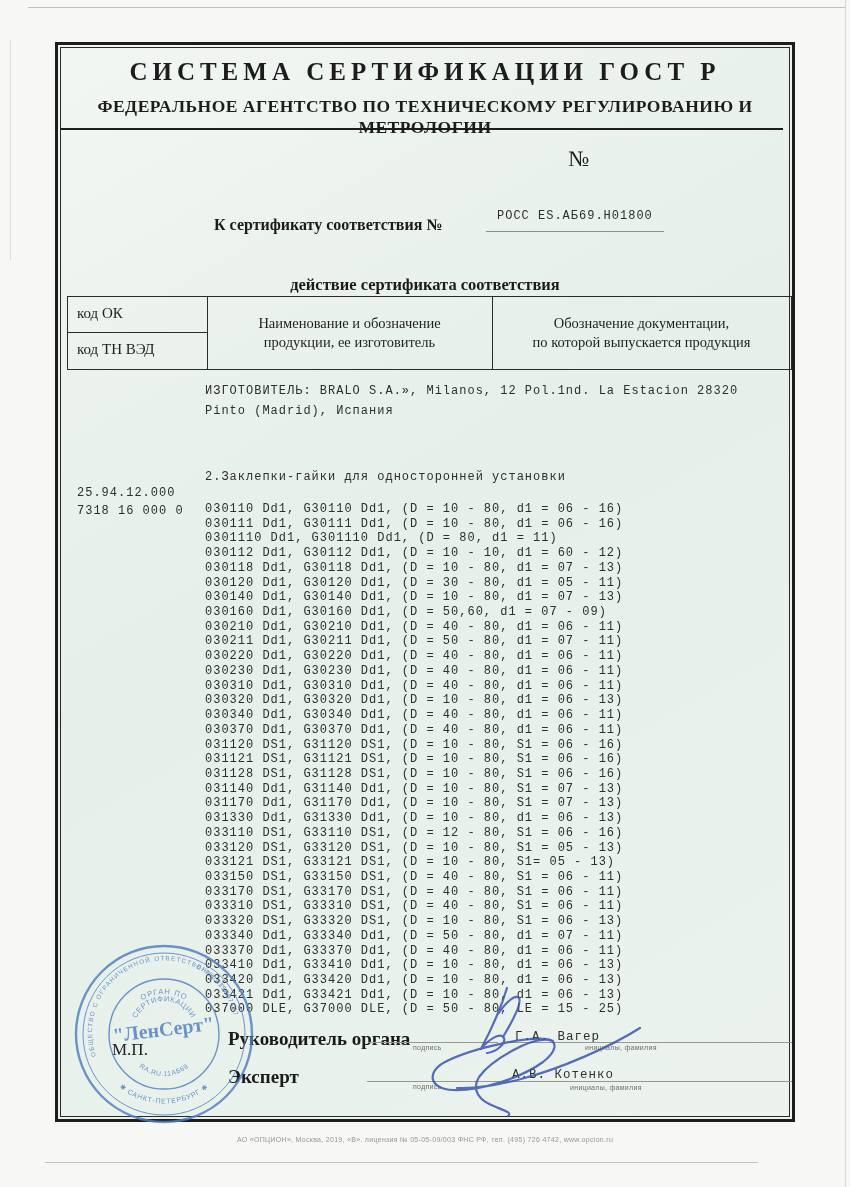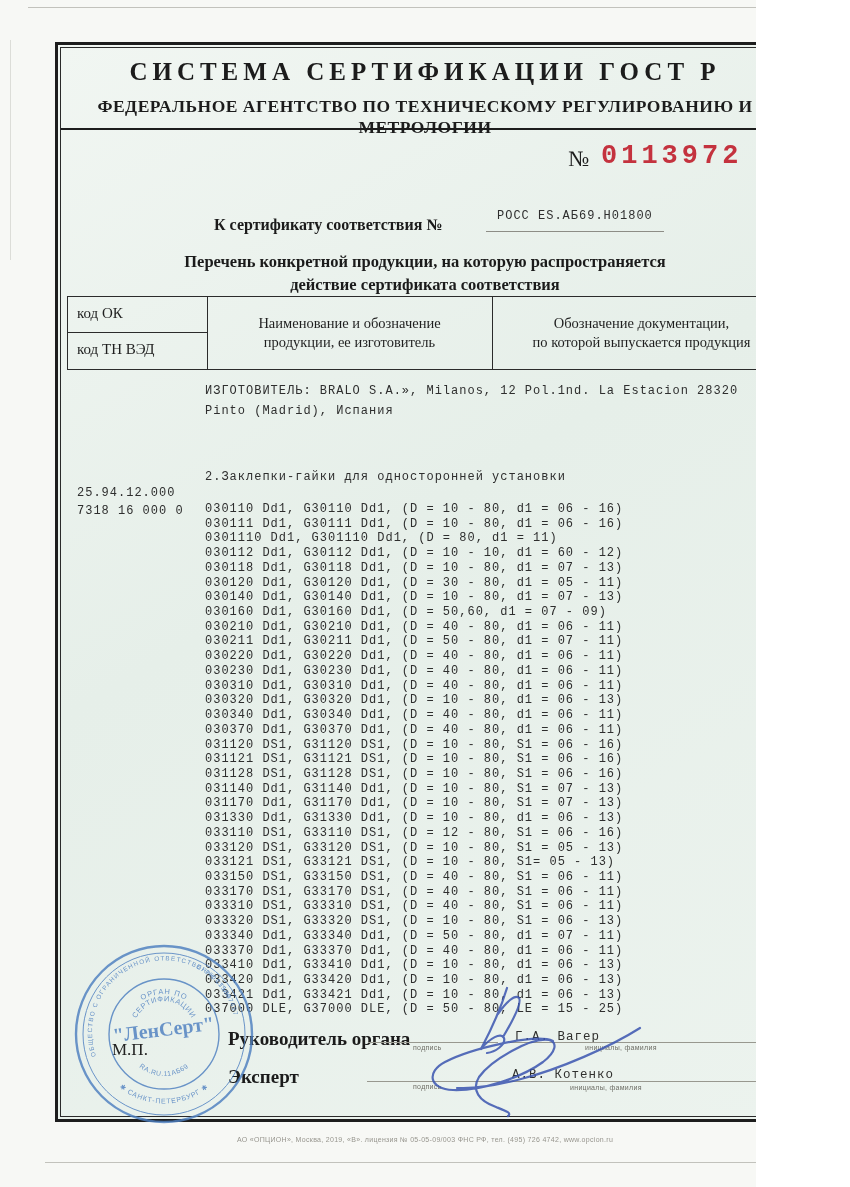--- a/index.html
+++ b/index.html
@@ -1,17 +1,17 @@
 <!DOCTYPE html>
 <html><head>
 <meta charset="utf-8">
 <style>
   html,body{margin:0;padding:0;}
   body{width:850px;height:1187px;background:#ffffff;font-family:"Liberation Serif",serif;}
-  .page{position:relative;width:756px;height:1187px;background:#f7f8f5;overflow:hidden;}
+  .page{position:relative;width:850px;height:1187px;background:#f7f8f5;overflow:hidden;}
   .scanline{position:absolute;background:#c2c2bc;}
   .frame{position:absolute;left:55px;top:42px;width:734px;height:1074px;
          border:3px solid #1d1d1d;
          background:linear-gradient(150deg,#f1f6f2 0%,#e6efe9 45%,#ecf3ee 100%);}
   .frame-inner{position:absolute;inset:2px;border:1px solid #2a2a2a;pointer-events:none;}
   .abs{position:absolute;}
   .h1{font-weight:bold;font-size:25px;letter-spacing:5px;color:#1c1c1c;text-align:center;width:740px;left:55px;top:58px;}
   .h2{font-weight:bold;font-size:17.5px;letter-spacing:0.5px;color:#1c1c1c;text-align:center;width:740px;left:55px;top:96px;}
   .hdr-divider{position:absolute;left:61px;top:128px;width:722px;height:0;border-top:2px solid #1d1d1d;}
   .no-label{font-size:22px;color:#1c1c1c;left:568px;top:146px;}
@@ -55,27 +55,25 @@
 
   <div class="frame">
     <div class="frame-inner"></div>
   </div>
   <div class="hdr-divider"></div>
 
   <div class="abs h1">СИСТЕМА СЕРТИФИКАЦИИ ГОСТ Р</div>
   <div class="abs h2">ФЕДЕРАЛЬНОЕ АГЕНТСТВО ПО ТЕХНИЧЕСКОМУ РЕГУЛИРОВАНИЮ И МЕТРОЛОГИИ</div>
 
   <div class="abs no-label">№</div>
-  <div class="abs no-value">0113972</div>
 
   <div class="abs sub-label">К сертификату соответствия №</div>
   <div class="abs sub-value mono">РОСС ES.АБ69.Н01800</div>
   <div class="abs sub-line"></div>
 
-  <div class="abs list-title" style="left:55px;top:252px;">Перечень конкретной продукции,  на которую распространяется</div>
   <div class="abs list-title" style="left:55px;top:275px;">действие сертификата соответствия</div>
 
   <div class="abs tbl">
     <div class="v1"></div>
     <div class="v2"></div>
     <div class="hdiv"></div>
     <div class="c" style="left:9px;top:8px;">код ОК</div>
     <div class="c" style="left:9px;top:44px;">код ТН ВЭД</div>
     <div class="cc" style="left:139px;width:285px;">
       <div><span>Наименование и обозначение</span><br>

